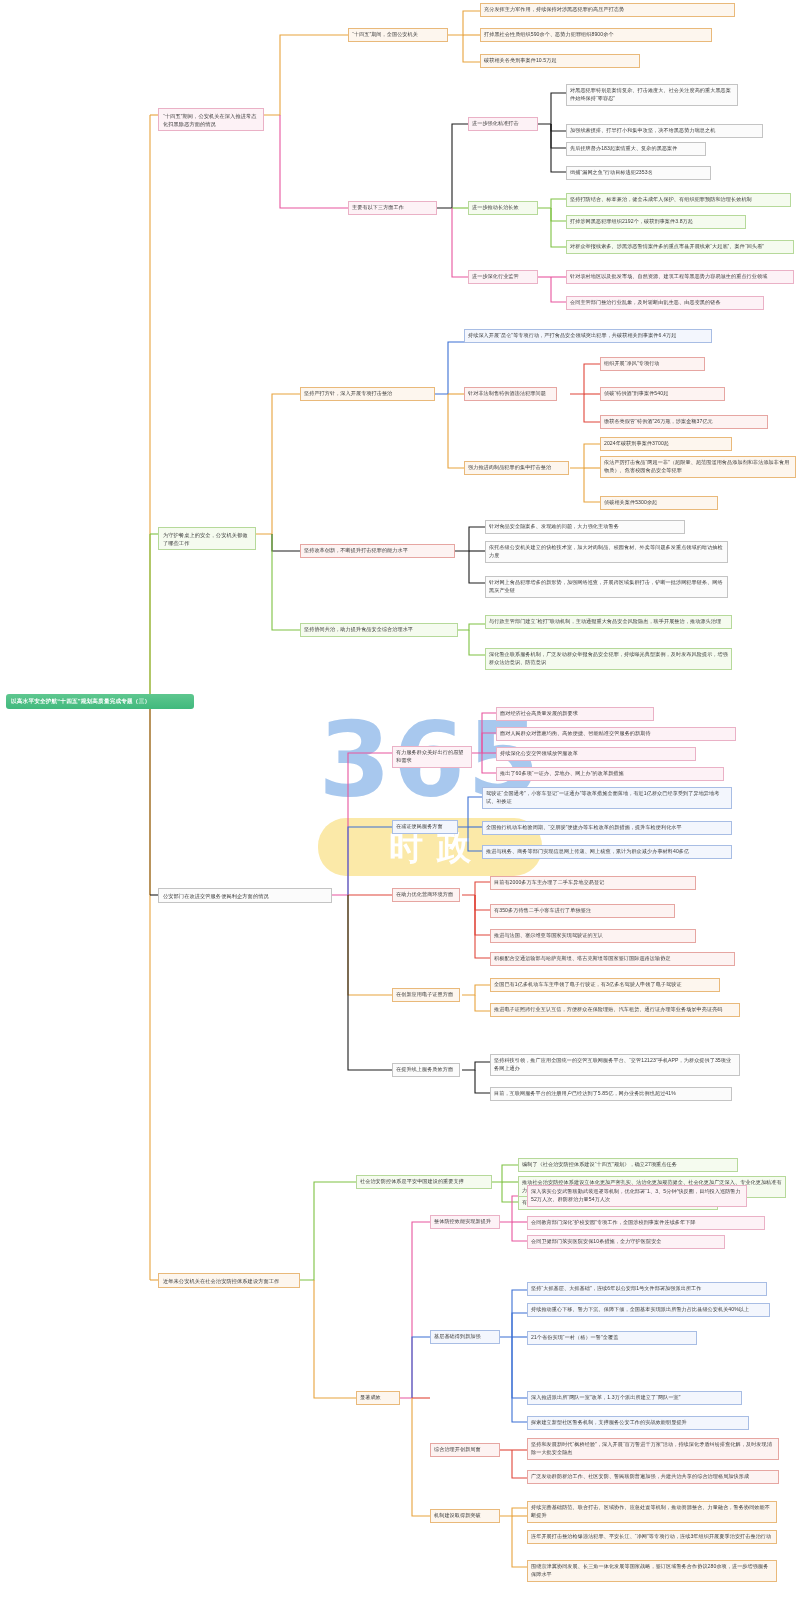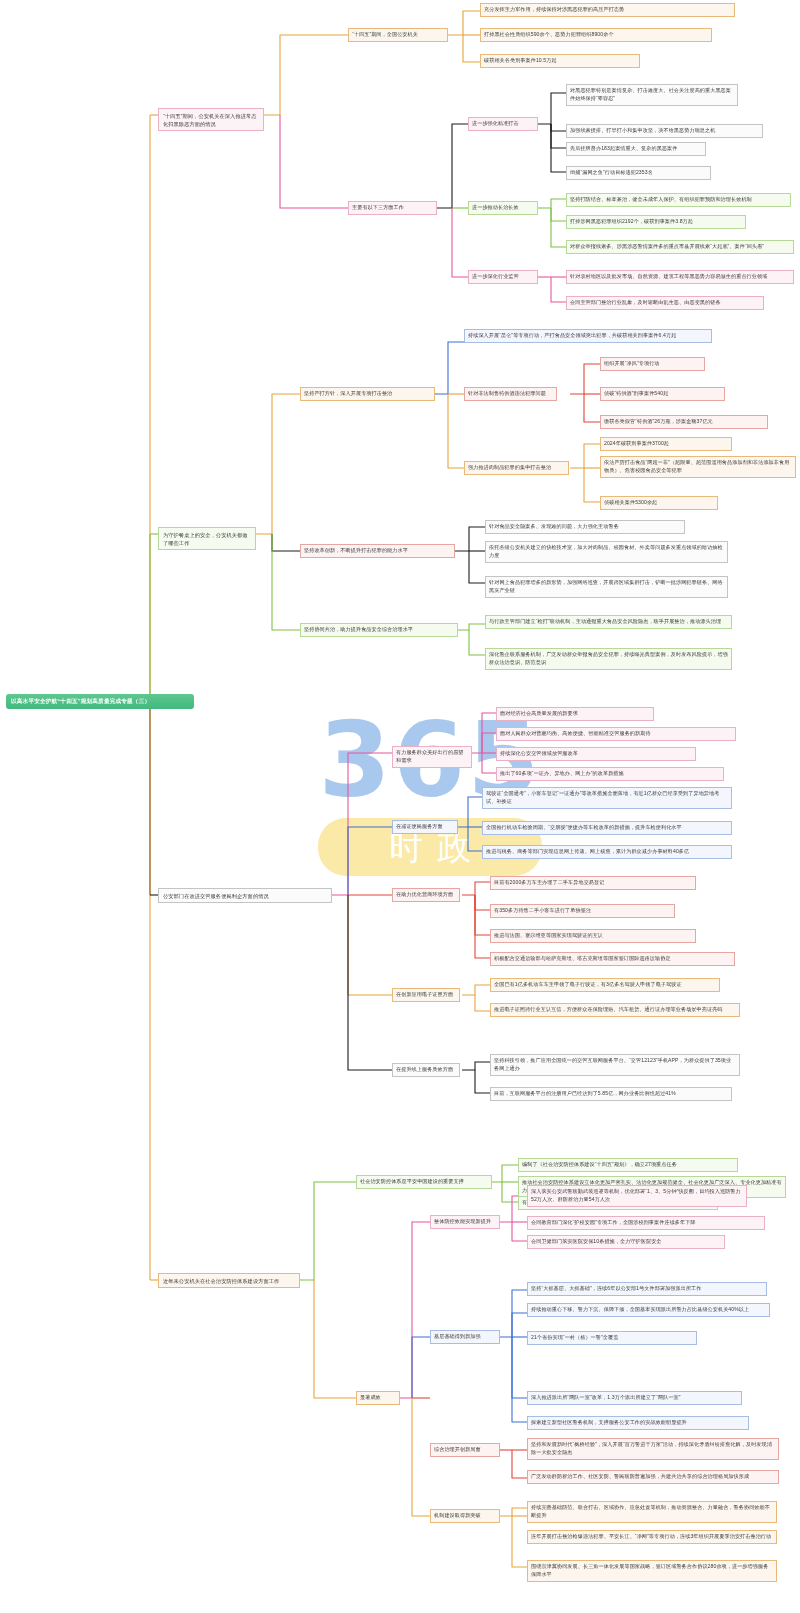--- a/index.html
+++ b/index.html
@@ -41,21 +41,21 @@
   }
   #watermark .wm-sub {
     position: absolute; left: 8px; top: 118px;
     width: 224px; height: 67px;
     line-height: 58px;
     text-align: center;
     font-size: 34px;
     color: #ffffff;
     letter-spacing: 14px;
     text-indent: 14px;
-    font-weight: normal;
+    font-weight: bold;
   }
   
   #links {
     position: absolute; left: 0; top: 0;
     width: 800px; height: 1613px;
     z-index: 1;
     pointer-events: none;
   }
   
   .node {

